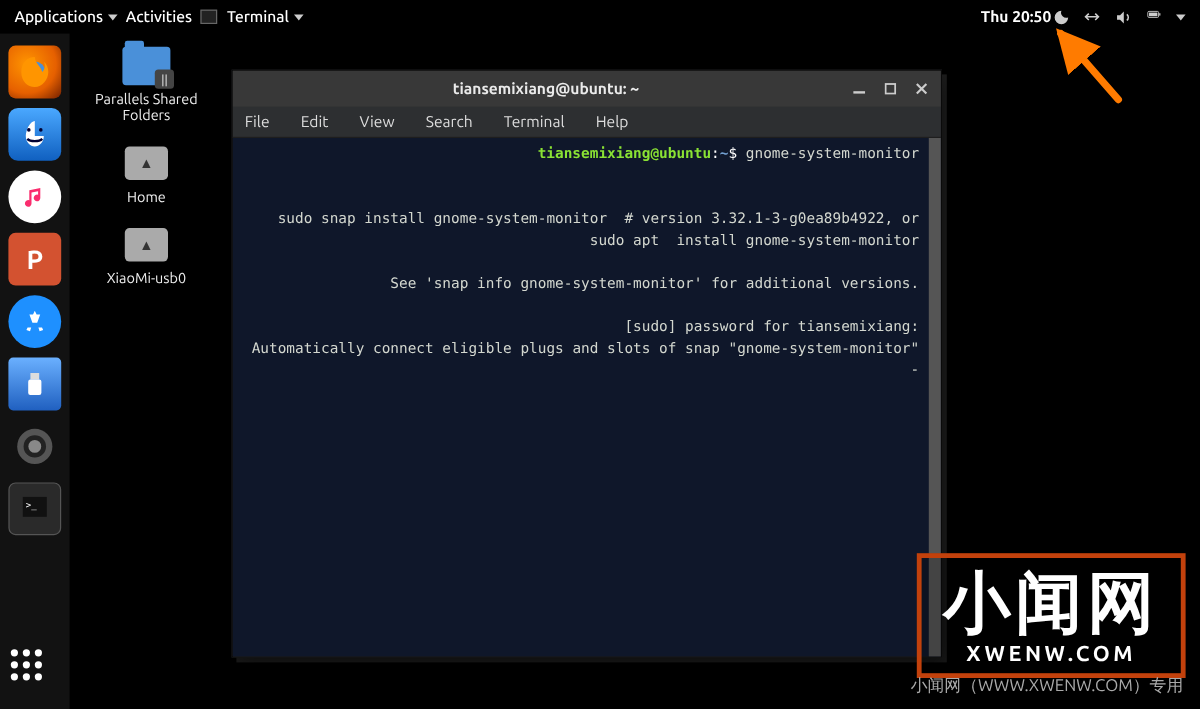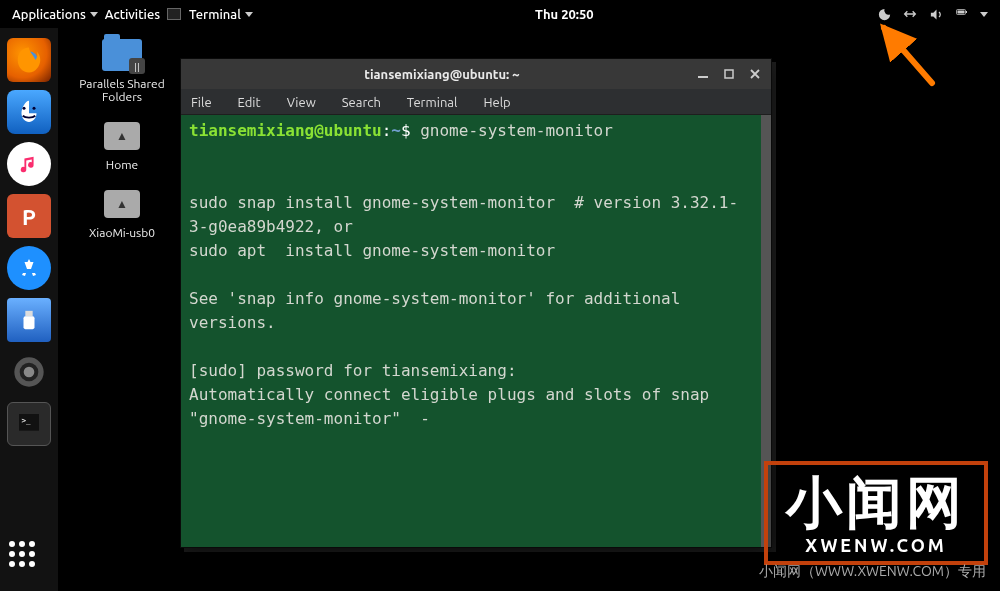--- a/index.html
+++ b/index.html
@@ -22,21 +22,21 @@
   font-weight: 500;
 }
 .topbar-left { display: flex; align-items: center; gap: 7px; }
 .topbar-item { display: flex; align-items: center; gap: 4px; }
 .tri-down {
   display: inline-block; width: 0; height: 0;
   border-left: 4px solid transparent;
   border-right: 4px solid transparent;
   border-top: 5px solid #ccc;
 }
-.topbar-center { flex: 1; text-align: center; font-weight: 600; }
+.topbar-center { flex: 1; text-align: right; font-weight: 600; }
 .topbar-right { display: flex; align-items: center; gap: 10px; }
 .tb-icon { width: 16px; height: 16px; display: flex; align-items: center; justify-content: center; }
 
 
 .dock {
   position: absolute;
   left: 0; top: 28px; bottom: 0;
   width: 58px;
   background: rgba(20,20,20,0.9);
   display: flex; flex-direction: column;
@@ -95,21 +95,21 @@
   position: relative;
 }
 .trash-ico::before {
   content:''; position:absolute; top:-5px; left:4px; right:4px; height:5px;
   background:#ccc; border-radius:3px 3px 0 0;
 }
 
 
 .term-window {
   position: absolute;
-  left: 180px; top: 58px;
+  left: 193px; top: 58px;
   width: 592px; height: 490px;
   background: #2d2f31;
   border: 1px solid #0a0a0a;
   box-shadow: 0 6px 20px rgba(0,0,0,0.6), 4px 4px 0 rgba(100,100,100,0.3);
   display: flex; flex-direction: column;
 }
 .term-titlebar {
   height: 30px;
   background: #383838;
   display: flex; align-items: center;
@@ -125,28 +125,29 @@
   background: #2d2f31;
   display: flex; align-items: center;
   gap: 26px;
   padding: 0 10px;
   font-size: 13px;
   color: #ddd;
   border-bottom: 1px solid #1e1e1e;
 }
 .term-body {
   flex: 1;
-  background: #14532d;
+  background: #0f172a;
   padding: 4px 8px;
   font-family: "DejaVu Sans Mono", monospace;
-  font-size: 16px;
+  font-size: 12px;
   line-height: 1.5;
   color: #d3d7cf;
   overflow: hidden;
   border-right: 10px solid #555;
+  text-align: right;
 }
 .prompt-user { color: #8ae234; font-weight: bold; }
 .prompt-colon { color: #fff; }
 .prompt-path { color: #729fcf; font-weight: bold; }
 .prompt-dollar { color: #fff; }
 .term-line { white-space: pre-wrap; }
 
 
 .arrow {
   position: absolute;

